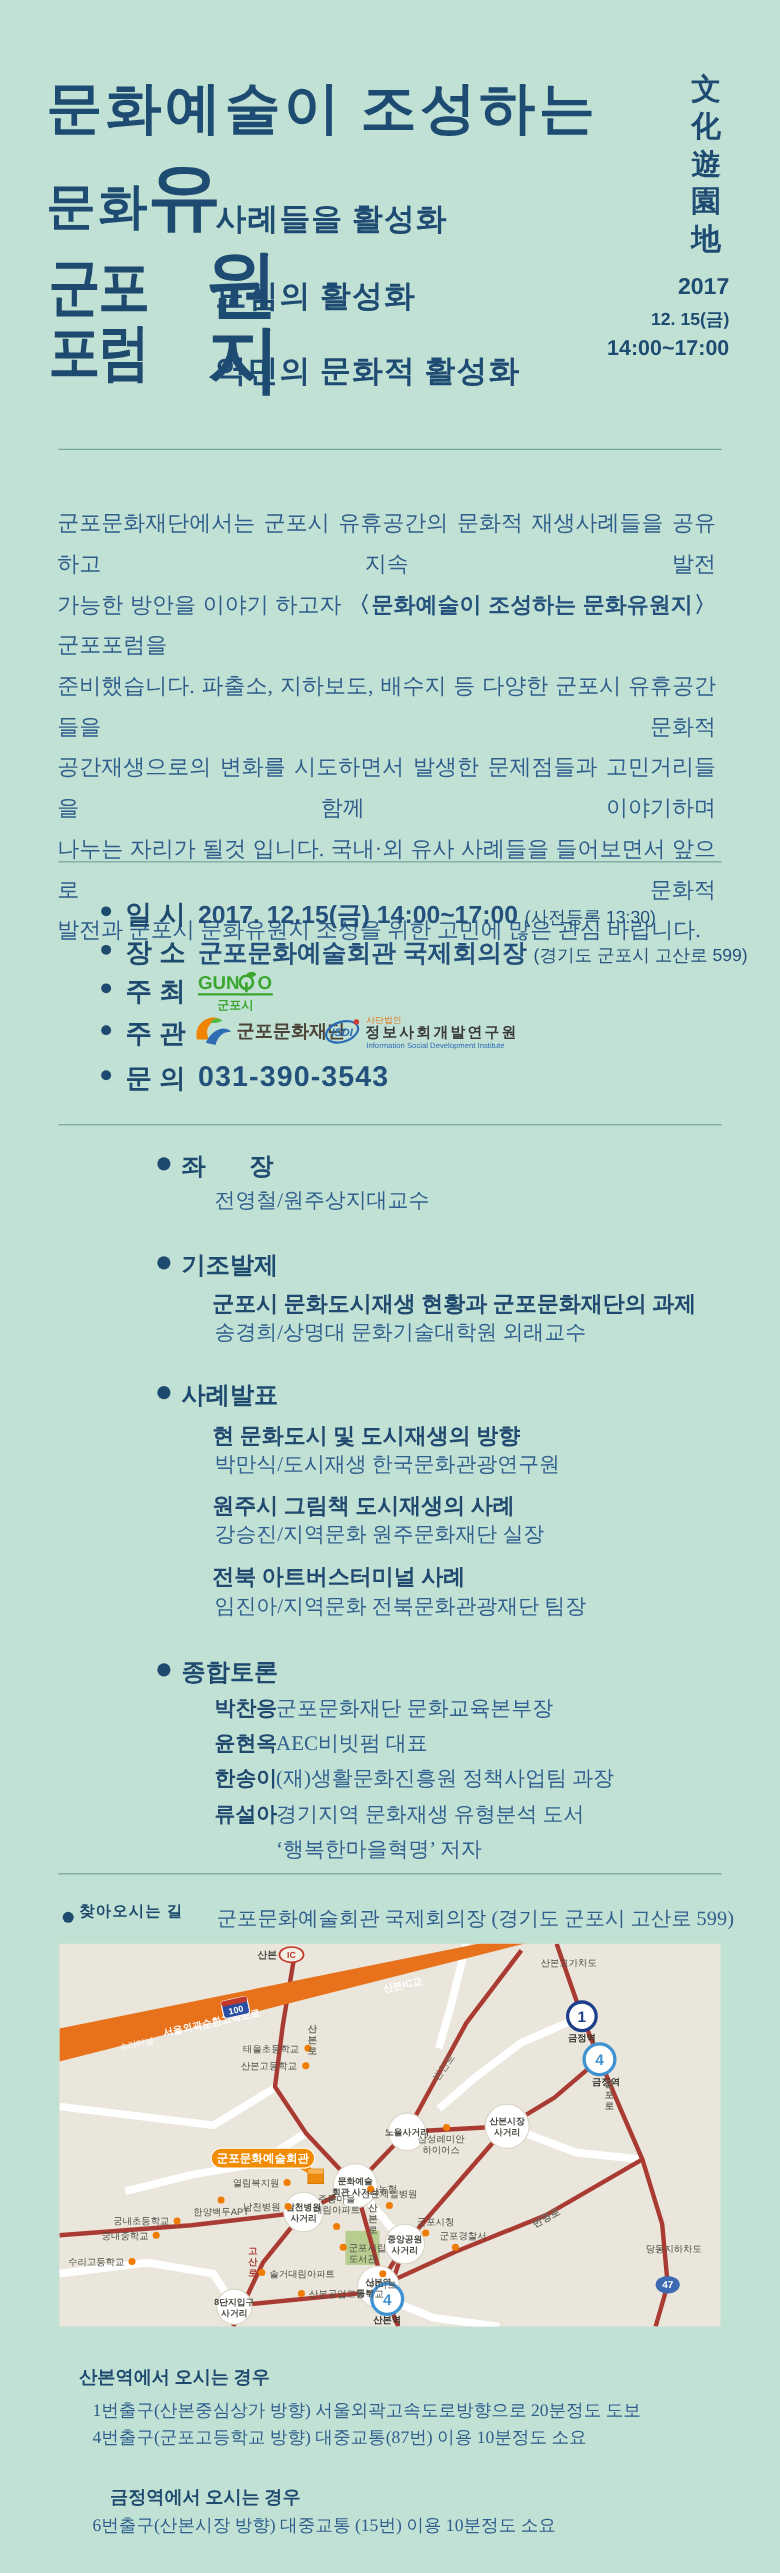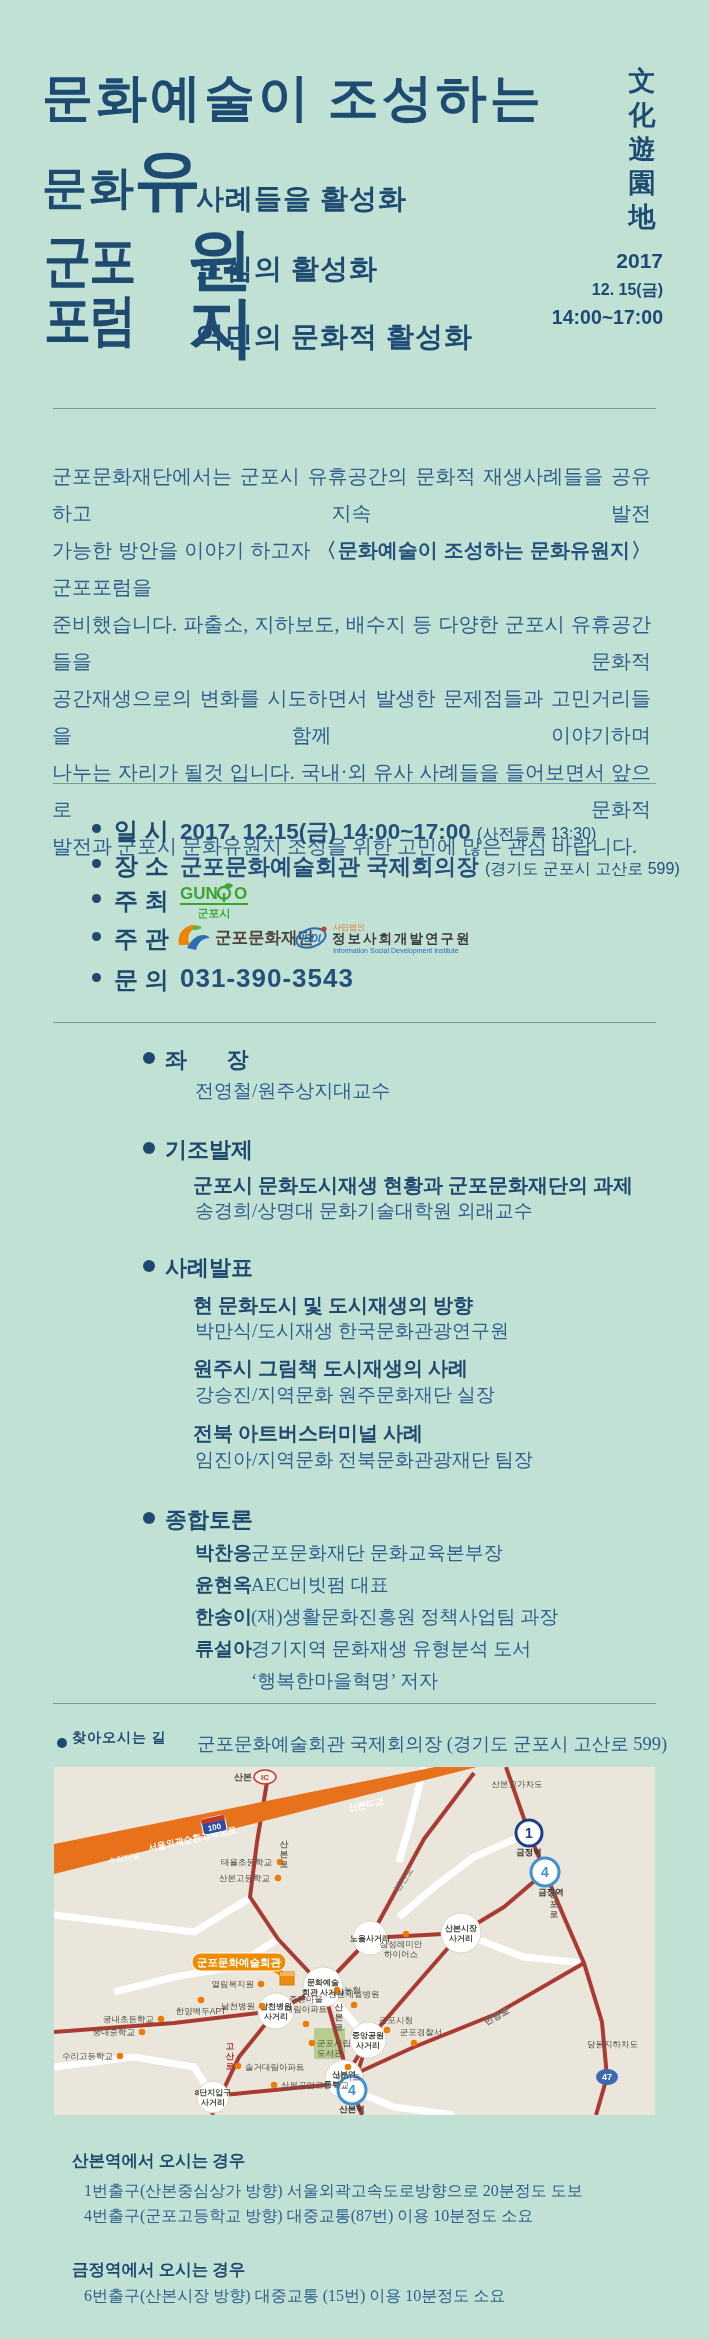--- a/index.html
+++ b/index.html
@@ -349,17 +349,17 @@
         <rect x="138" y="186" width="94" height="18" rx="9" fill="#f18c00" stroke="#ffffff" stroke-width="1"></rect>
         <text x="185" y="198.5" font-size="10.5" fill="#ffffff" text-anchor="middle" font-family="Liberation Sans,sans-serif" font-weight="bold">군포문화예술회관</text>
         <rect x="226" y="205" width="14" height="13" fill="#ef8a10" stroke="#d97b00" stroke-width="1"></rect>
         <rect x="226" y="205" width="14" height="4" fill="#f7b455"></rect>
       </svg></div>
 
   <div id="directions">
       <div class="dhead" style="top: 2150px;">산본역에서 오시는 경우</div>
       <div class="dline" style="top: 2181px;">1번출구(산본중심상가 방향) 서울외곽고속도로방향으로 20분정도 도보</div>
       <div class="dline" style="top: 2206px;">4번출구(군포고등학교 방향) 대중교통(87번) 이용 10분정도 소요</div>
-      <div class="dhead" style="top: 2259px;">금정역에서 오시는 경우</div>
+      <div class="dhead" style="top: 2259px; margin-left: 28px;">금정역에서 오시는 경우</div>
       <div class="dline" style="top: 2286px;">6번출구(산본시장 방향) 대중교통 (15번) 이용 10분정도 소요</div>
     </div>
 
 </div>
 
 </body></html>

